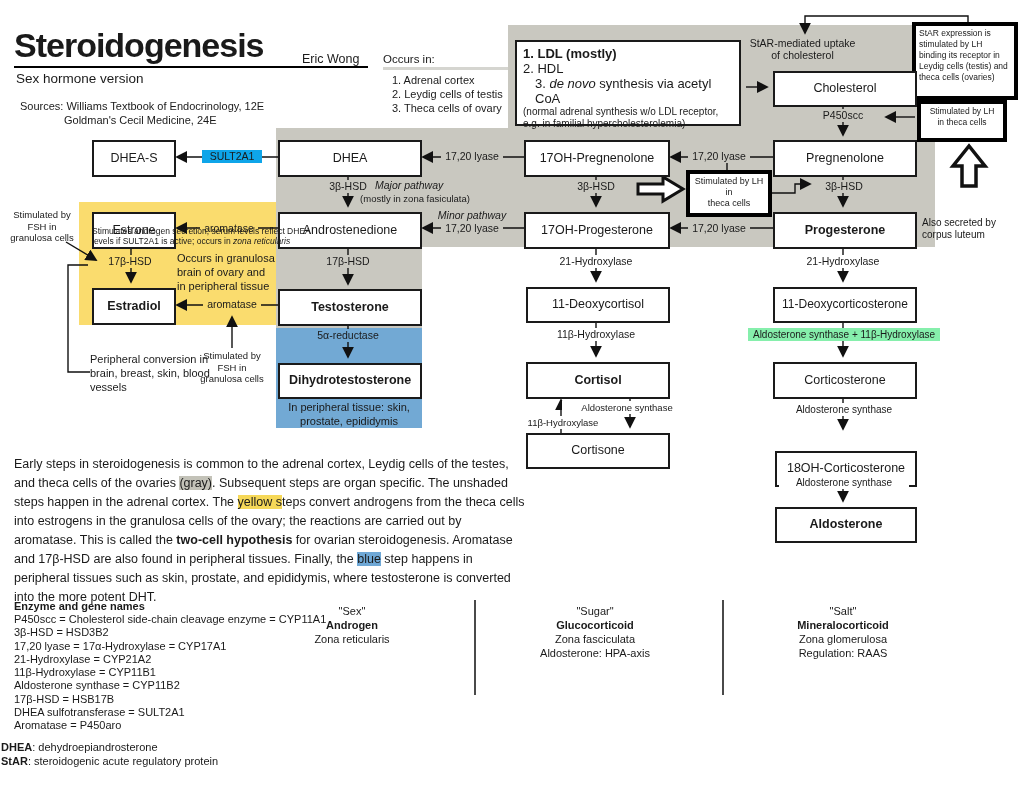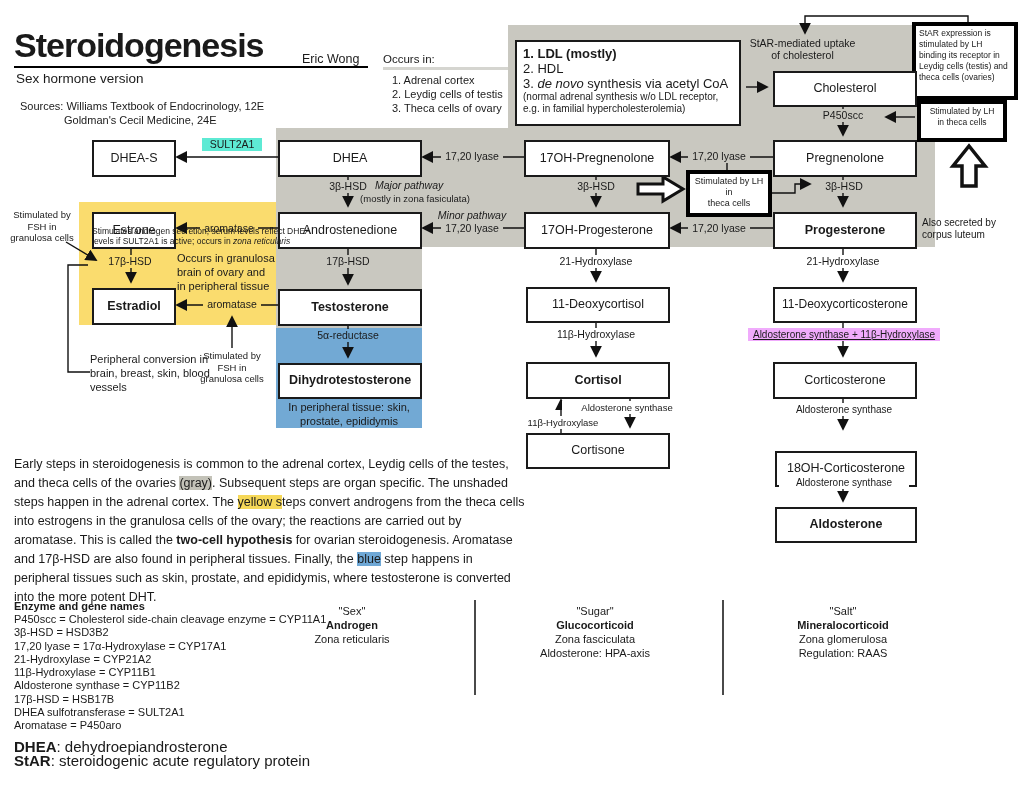--- a/index.html
+++ b/index.html
@@ -99,21 +99,21 @@
 
   <div class="abs" style="left:383px;top:53px;font-size:11.5px;">Occurs in:</div>
   <div class="abs" style="left:383px;top:67px;width:125px;height:3px;background:#d5d5d0;"></div>
   <div class="abs" style="left:392px;top:74px;font-size:11px;">1. Adrenal cortex</div>
   <div class="abs" style="left:392px;top:88px;font-size:11px;">2. Leydig cells of testis</div>
   <div class="abs" style="left:392px;top:102px;font-size:11px;">3. Theca cells of ovary</div>
 
   <div class="abs" style="left:515px;top:40px;width:226px;height:86px;background:#fff;border:2px solid #1a1a1a;padding:4px 6px;box-sizing:border-box;">
     <div style="font-size:13px;font-weight:bold;">1. LDL (mostly)</div>
     <div style="font-size:13px;">2. HDL</div>
-    <div style="font-size:13px;"><span>3. </span><span class="it">de novo</span><span> synthesis via acetyl CoA</span></div>
+    <div style="font-size:13px;margin-left:12px;"><span>3. </span><span class="it">de novo</span><span> synthesis via acetyl CoA</span></div>
     <div style="font-size:10px;line-height:12px;">(normal adrenal synthesis w/o LDL receptor, e.g. in familial hypercholesterolemia)</div>
   </div>
 
   <div class="note" style="left:745px;top:37px;width:115px;font-size:10.5px;line-height:12px;">StAR-mediated uptake
 of cholesterol</div>
 
   <div class="blackbox" style="left:912px;top:22px;width:92px;height:66px;">StAR expression is stimulated by LH binding its receptor in Leydig cells (testis) and theca cells (ovaries)</div>
   <div class="blackbox" style="left:686px;top:170px;width:72px;height:35px;text-align:center;white-space:pre-line;font-size:9px;">Stimulated by LH in
 theca cells</div>
   <div class="blackbox" style="left:917px;top:100px;width:76px;height:30px;text-align:center;white-space:pre-line;">Stimulated by LH
@@ -171,42 +171,42 @@
       <span>Corticosterone</span>
     </div>
   <div class="box" style="left:775px;top:451px;width:138px;height:32px;">
       <span>18OH-Corticosterone</span>
     </div>
   <div class="box bold" style="left:775px;top:507px;width:138px;height:32px;">
       <span>Aldosterone</span>
     </div>
 
   <div class="lbl" style="left:807px;top:109px;width:72px;background:#c9c8c0;">P450scc</div>
-  <div class="lbl" style="left:202px;top:138px;width:60px;background:#5eead4;">SULT2A1</div>
+  <div class="lbl" style="left:202px;top:150px;width:60px;background:#0ea5e9;">SULT2A1</div>
   <div class="lbl" style="left:441px;top:150px;width:62px;background:#c9c8c0;">17,20 lyase</div>
   <div class="lbl" style="left:688px;top:150px;width:62px;background:#c9c8c0;">17,20 lyase</div>
   <div class="lbl" style="left:325px;top:180px;width:46px;background:#c9c8c0;">3β-HSD</div>
   <div class="lbl it" style="left:375px;top:179px;width:90px;text-align:left;">Major pathway</div>
   <div class="lbl" style="left:360px;top:192px;width:110px;font-size:9.5px;">(mostly in zona fasiculata)</div>
   <div class="lbl" style="left:573px;top:180px;width:46px;background:#c9c8c0;">3β-HSD</div>
   <div class="lbl" style="left:821px;top:180px;width:46px;background:#c9c8c0;">3β-HSD</div>
   <div class="lbl it" style="left:424px;top:209px;width:96px;">Minor pathway</div>
   <div class="lbl" style="left:441px;top:222px;width:62px;background:#c9c8c0;">17,20 lyase</div>
   <div class="lbl" style="left:688px;top:222px;width:62px;background:#c9c8c0;">17,20 lyase</div>
   <div class="lbl" style="left:200px;top:222px;width:58px;background:#fadc6e;">aromatase</div>
   <div class="lbl" style="left:203px;top:298px;width:58px;background:#fadc6e;">aromatase</div>
   <div class="lbl" style="left:103px;top:255px;width:54px;background:#fadc6e;">17β-HSD</div>
   <div class="lbl" style="left:321px;top:255px;width:54px;background:#c9c8c0;">17β-HSD</div>
   <div class="lbl" style="left:311px;top:329px;width:74px;background:#72a9d4;">5α-reductase</div>
   <div class="lbl" style="left:545px;top:255px;width:102px;background:#fff;">21-Hydroxylase</div>
   <div class="lbl" style="left:792px;top:255px;width:102px;background:#fff;">21-Hydroxylase</div>
   <div class="lbl" style="left:542px;top:328px;width:108px;background:#fff;">11β-Hydroxylase</div>
   <div class="lbl" style="left:562px;top:401px;width:130px;font-size:9.5px;background:#fff;">Aldosterone synthase</div>
   <div class="lbl" style="left:512px;top:416px;width:102px;font-size:9.5px;background:#fff;">11β-Hydroxylase</div>
-  <div class="lbl" style="left:748px;top:328px;width:192px;font-size:10px;background:#f0abfc;text-decoration:underline;">Aldosterone synthase + 11β-Hydroxylase</div>
+  <div class="lbl" style="left:748px;top:328px;width:192px;font-size:10px;background:#86efac;">Aldosterone synthase + 11β-Hydroxylase</div>
   <div class="lbl" style="left:779px;top:403px;width:130px;font-size:10px;background:#fff;">Aldosterone synthase</div>
   <div class="lbl" style="left:779px;top:476px;width:130px;font-size:10px;background:#fff;">Aldosterone synthase</div>
 
   <div class="small-note" style="left:92px;top:178px;width:236px;">
     <span>Stimulates androgen secretion; serum levels reflect DHEA levels if SULT2A1 is active; occurs in </span><span class="it">zona reticularis</span>
   </div>
   <div class="note" style="left:6px;top:209px;width:72px;">Stimulated by
 FSH in
 granulosa cells</div>
   <div class="body-note" style="left:177px;top:251px;width:99px;">Occurs in granulosa brain of ovary and in peripheral tissue</div>
@@ -227,21 +227,21 @@
     <div>P450scc = Cholesterol side-chain cleavage enzyme = CYP11A1</div>
     <div>3β-HSD = HSD3B2</div>
     <div>17,20 lyase = 17α-Hydroxylase = CYP17A1</div>
     <div>21-Hydroxylase = CYP21A2</div>
     <div>11β-Hydroxylase = CYP11B1</div>
     <div>Aldosterone synthase = CYP11B2</div>
     <div>17β-HSD = HSB17B</div>
     <div>DHEA sulfotransferase = SULT2A1</div>
     <div>Aromatase = P450aro</div>
   </div>
-  <div class="abs" style="left:14px;top:740px;font-size:15px;line-height:14px;">
+  <div class="abs" style="left:1px;top:740px;font-size:11px;line-height:14px;">
     <div><b>DHEA</b><span>: dehydroepiandrosterone</span></div>
     <div><b>StAR</b><span>: steroidogenic acute regulatory protein</span></div>
   </div>
 
   <div class="abs" style="left:282px;top:604px;width:140px;font-size:11px;line-height:14px;text-align:center;">
     <div>"Sex"</div>
     <div style="font-weight:bold;">Androgen</div>
     <div>Zona reticularis</div>
   </div>
   <div class="divider" style="left:474px;top:600px;height:95px;"></div>

